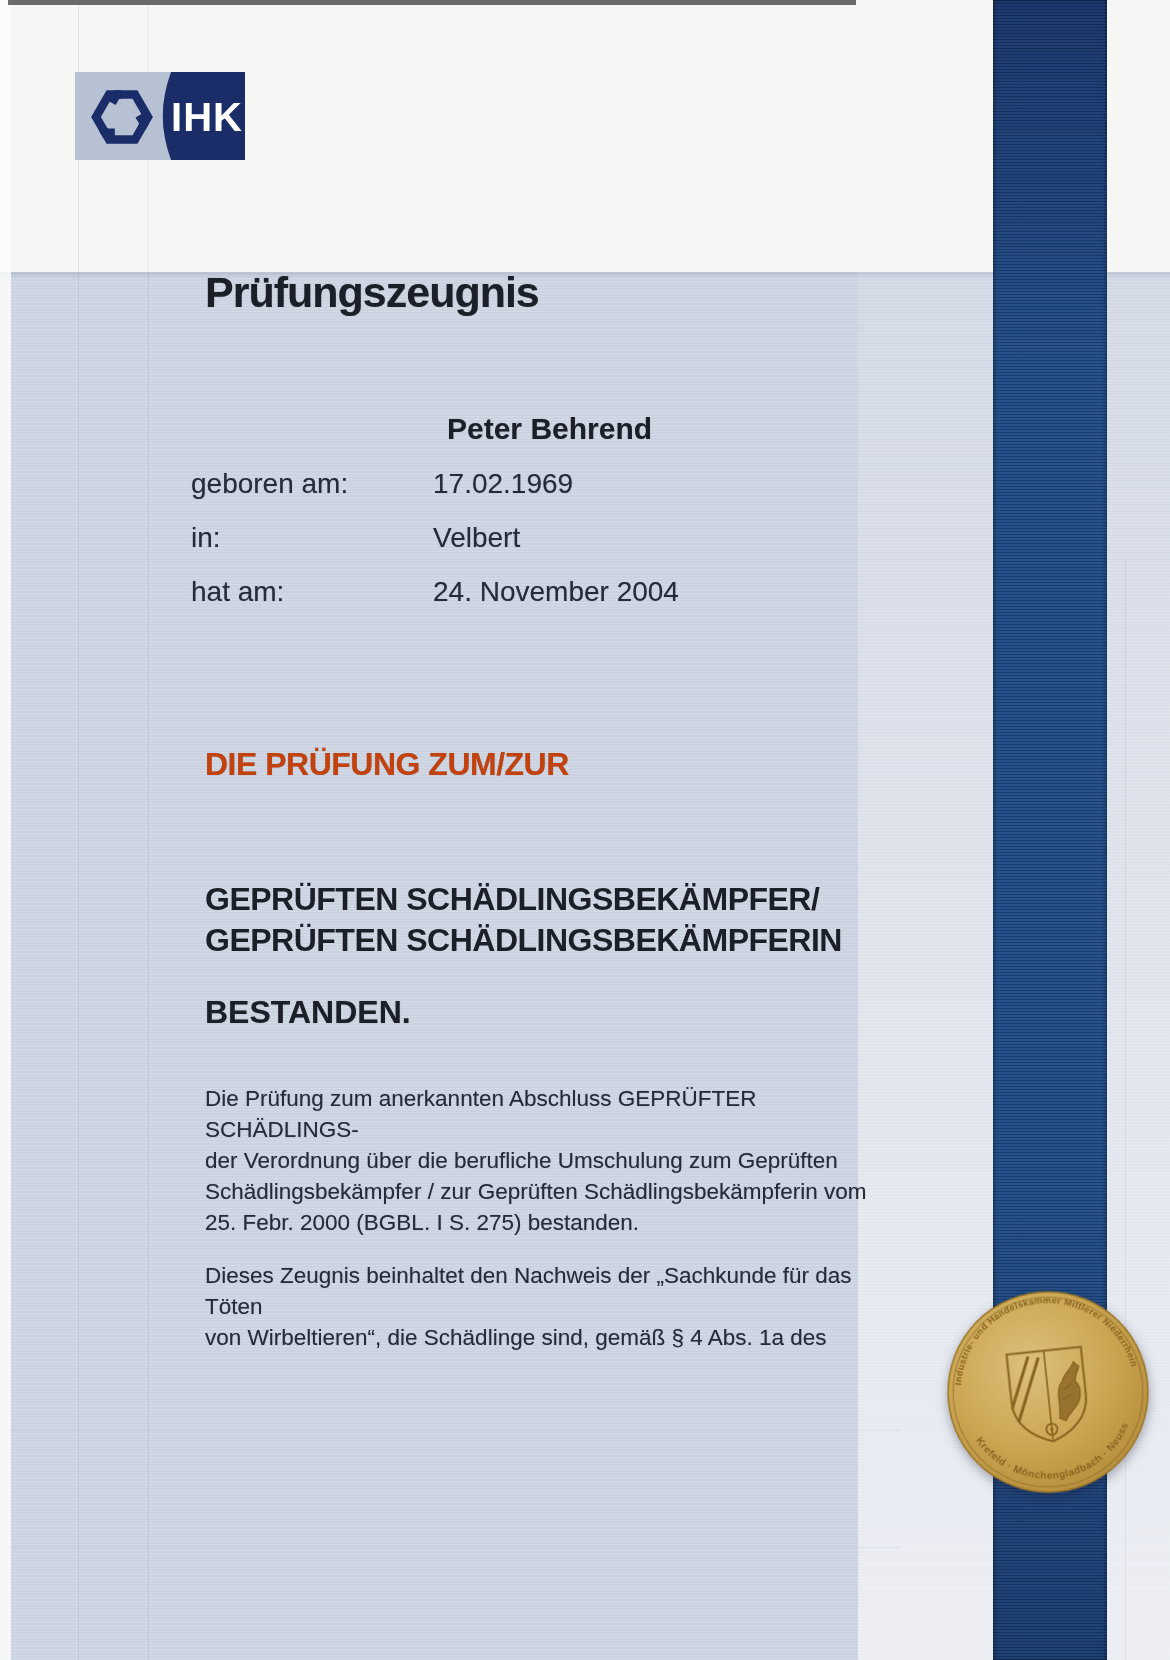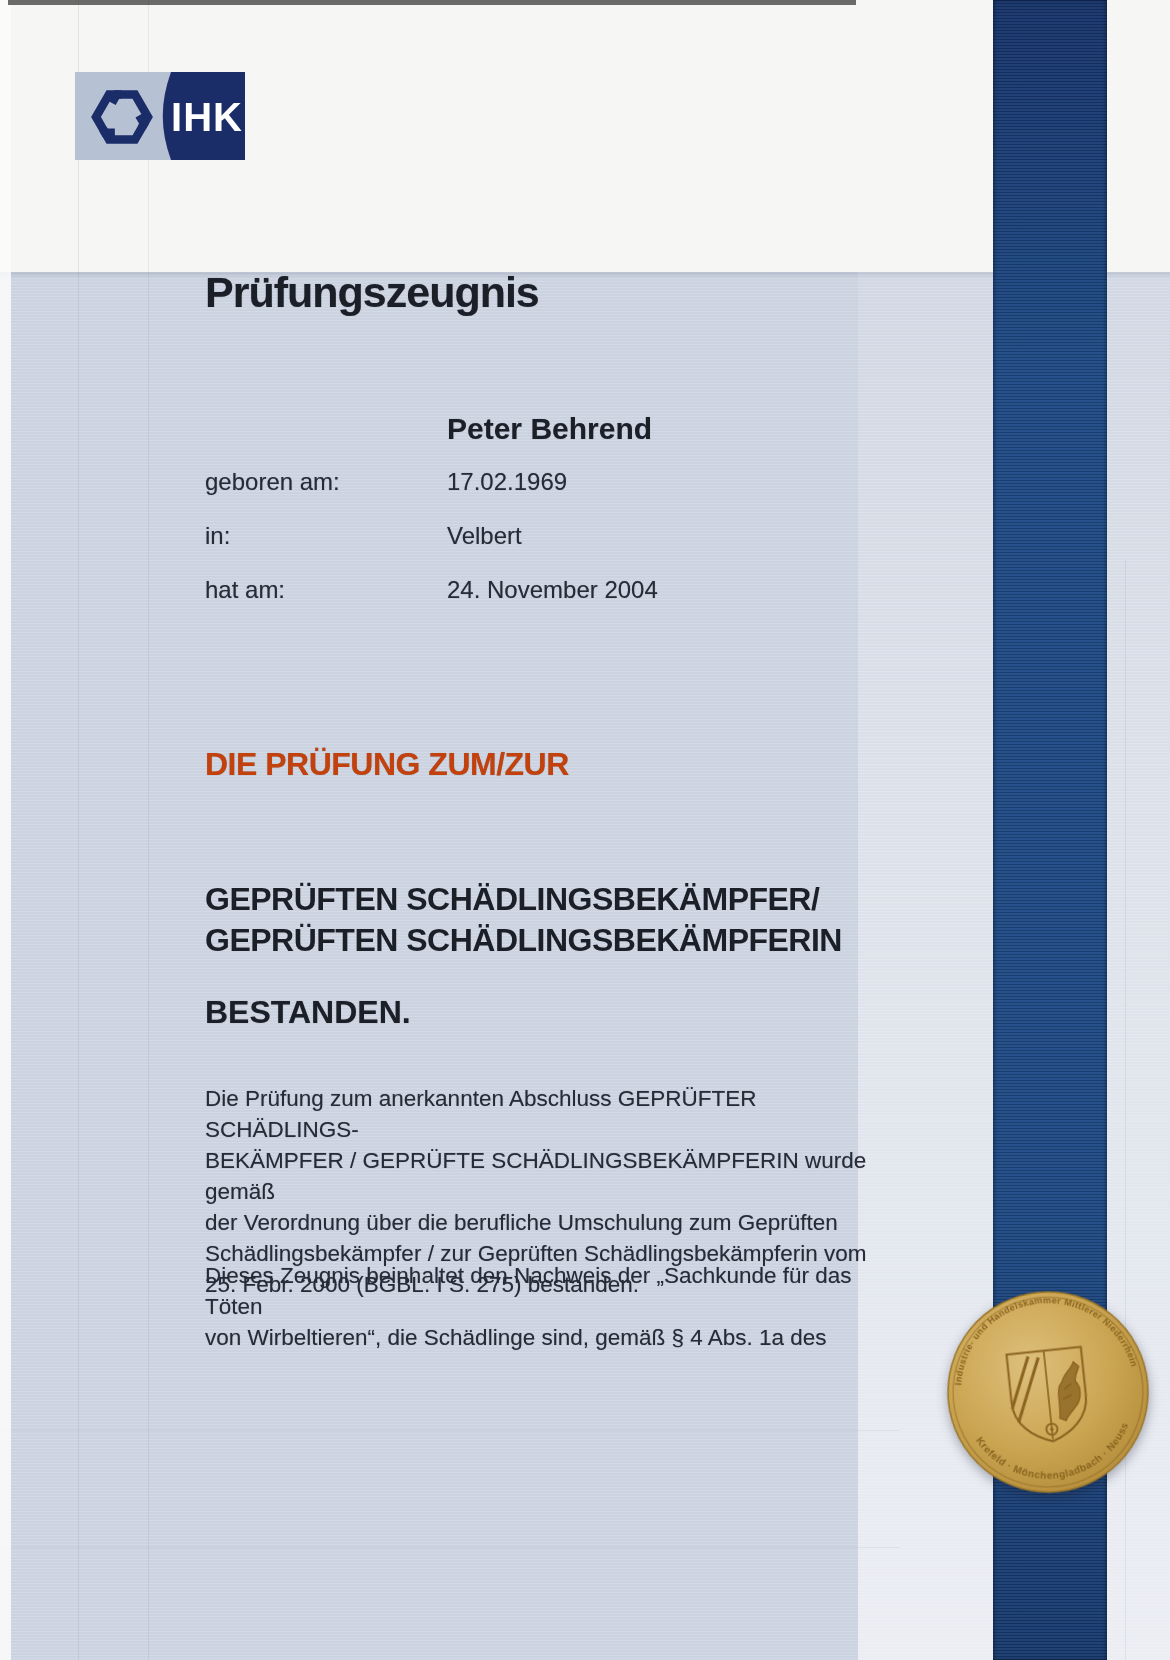--- a/index.html
+++ b/index.html
@@ -41,21 +41,21 @@
       linear-gradient(180deg,var(--ribbon-dark,#16336a) 0%,var(--ribbon,#1e4b86) 22%,var(--ribbon,#1e4b86) 72%,#173a6f 100%);
     box-shadow:inset 2px 0 3px rgba(0,0,0,.25), inset -2px 0 3px rgba(0,0,0,.25);
   }
   
   .logo{position:absolute;left:75px;top:72px;width:204px;height:88px;z-index:2;}
   
   .ink{color:var(--ink,#232833);text-shadow:0 0 1px rgba(35,40,55,.35);}
   .page-title{position:absolute;left:205px;top:268px;font-size:43px;font-weight:bold;
     letter-spacing:-1px;z-index:2;color:#1b1f28;}
   .recipient-name{position:absolute;left:447px;top:412px;font-size:30px;font-weight:bold;z-index:2;color:#1b1f28;}
-  .frow{position:absolute;left:205px;width:700px;font-size:24px;z-index:2;}
+  .frow{position:absolute;left:191px;width:700px;font-size:28px;z-index:2;}
   .frow .val{position:absolute;left:242px;top:0;}
   .r0{top:468px;} .r1{top:522px;} .r2{top:576px;}
   .lead{position:absolute;left:205px;top:746px;font-size:32px;font-weight:bold;z-index:2;color:#c2410c;letter-spacing:-.5px;}
   .profession{position:absolute;left:205px;top:854px;font-size:32px;font-weight:bold;line-height:41px;z-index:2;color:#1b1f28;letter-spacing:-.5px;margin-top:25px;}
   .result{position:absolute;left:205px;top:994px;font-size:32px;font-weight:bold;z-index:2;color:#1b1f28;}
   .para{position:absolute;left:205px;width:680px;font-size:22.5px;line-height:31px;z-index:2;}
   .p1{top:1083px;} .p2{top:1260px;}
   
   .seal{position:absolute;left:944px;top:1288px;width:208px;height:208px;z-index:3;
     filter:drop-shadow(0 4px 6px rgba(20,25,45,.35));transform:rotate(-6deg);}
@@ -109,21 +109,20 @@
 
   <div class="lead ink">DIE PRÜFUNG ZUM/ZUR</div>
   <div class="profession">
     <div>GEPRÜFTEN SCHÄDLINGSBEKÄMPFER/</div>
     <div>GEPRÜFTEN SCHÄDLINGSBEKÄMPFERIN</div>
   </div>
   <div class="result ink">BESTANDEN.</div>
 
   <div class="para p1 ink">
     <div>Die Prüfung zum anerkannten Abschluss GEPRÜFTER SCHÄDLINGS-</div>
-    <div>BEKÄMPFER / GEPRÜFTE SCHÄDLINGSBEKÄMPFERIN wurde gemäß</div>
     <div>der Verordnung über die berufliche Umschulung zum Geprüften</div>
     <div>Schädlingsbekämpfer / zur Geprüften Schädlingsbekämpferin vom</div>
     <div>25. Febr. 2000 (BGBL. I S. 275) bestanden.</div>
   </div>
 
   <div class="para p2 ink">
     <div>Dieses Zeugnis beinhaltet den Nachweis der „Sachkunde für das Töten</div>
     <div>von Wirbeltieren“, die Schädlinge sind, gemäß § 4 Abs. 1a des</div>
   </div>
 

